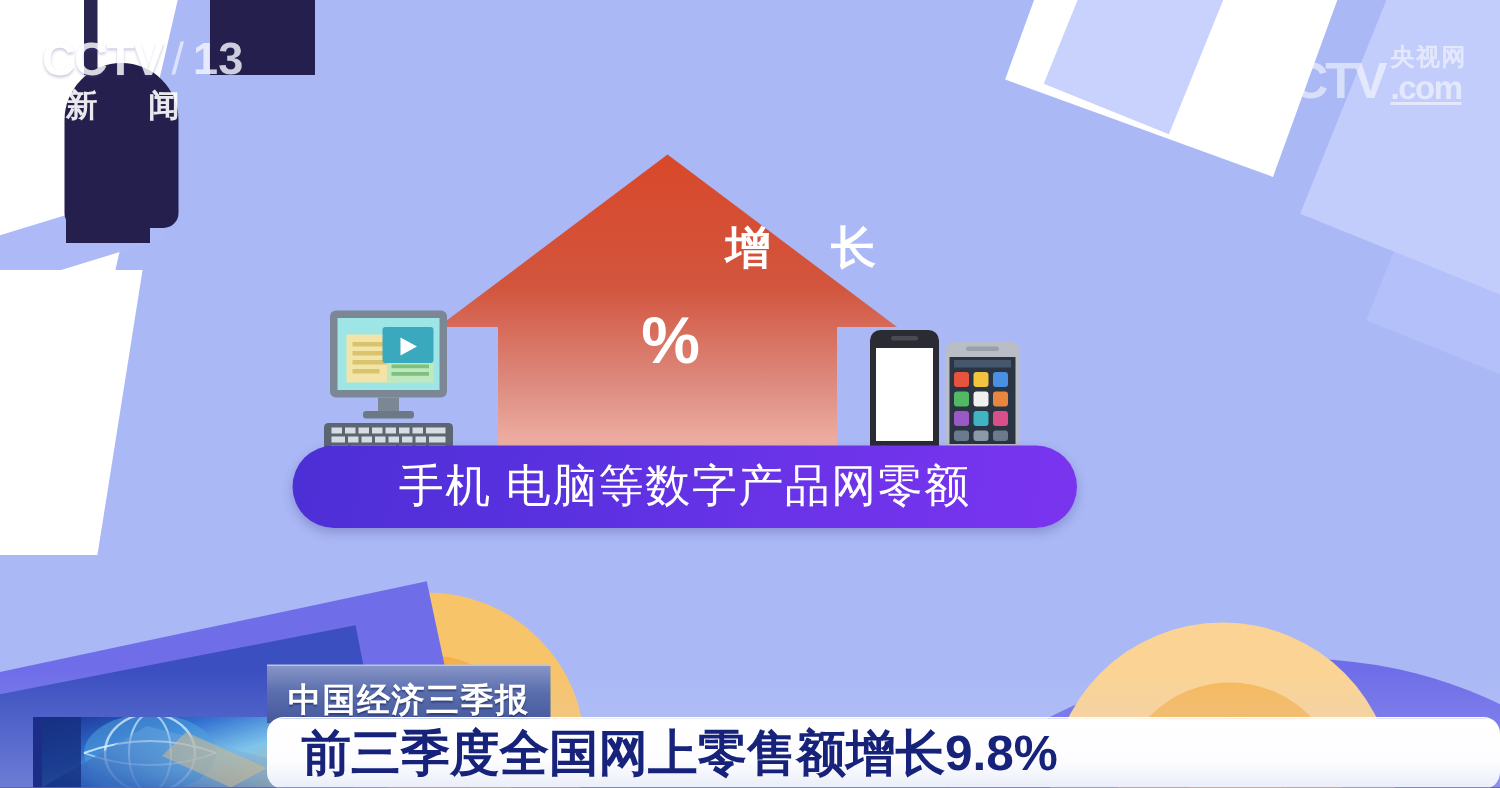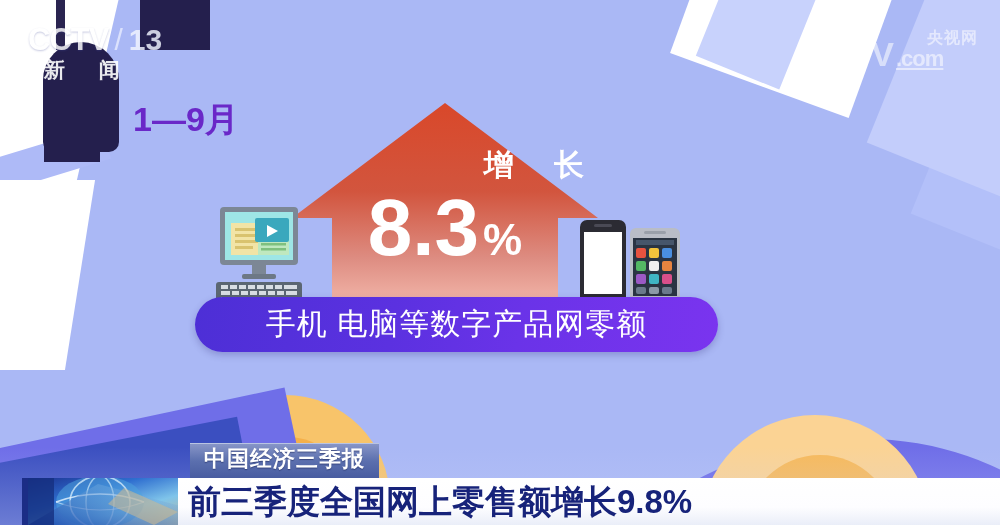--- a/index.html
+++ b/index.html
@@ -84,21 +84,21 @@
   .mast-blob{position:absolute;left:43px;top:42px;width:76px;height:110px;
      background:#241f4d;border-radius:38px 38px 10px 10px;}
   .mast-rect{position:absolute;left:140px;top:0px;width:70px;height:50px;background:#241f4d;}
   .mast-rect2{position:absolute;left:44px;top:140px;width:56px;height:22px;background:#241f4d;}
 
   
   .wm{position:absolute;right:22px;top:28px;display:flex;align-items:flex-end;gap:4px;
       opacity:.55;}
   .wm-cctv{font-size:34px;font-weight:bold;color:#ffffff;letter-spacing:-2px;}
   .wm-right{display:flex;flex-direction:column;align-items:flex-start;margin-bottom:2px;}
-  .wm-cn{font-size:16px;color:#ffffff;letter-spacing:1px;font-weight:bold;margin-left:31px;}
+  .wm-cn{font-size:16px;color:#ffffff;letter-spacing:1px;font-weight:bold;}
   .wm-com{font-size:22px;color:#ffffff;font-weight:bold;letter-spacing:-1px;margin-top:-3px;text-decoration:underline;}
 
   
   .period{position:absolute;left:133px;top:97px;font-size:34px;font-weight:bold;
           color:#6a28c8;letter-spacing:0px;}
 
   
   .arrow-wrap{position:absolute;left:290px;top:100px;width:310px;height:200px;}
   .arrow-svg{display:block;width:310px;height:200px;}
 
@@ -122,32 +122,32 @@
     box-shadow:0 3px 7px rgba(40,30,110,.25);
     display:flex;align-items:center;justify-content:center;
   }
   .pill-text{color:#fff;font-size:30px;font-weight:normal;letter-spacing:1px;white-space:nowrap;}
 
   
   .globe{position:absolute;left:22px;top:478px;width:160px;height:47px;overflow:hidden;
          border-left:6px solid #1b2d86;}
   .chy-label{
     position:absolute;left:178px;top:443px;height:38px;padding:0 14px;
-    display:flex;align-items:flex-start;
+    display:flex;align-items:flex-end;
     background:linear-gradient(180deg,#8795c7 0%,#5b6fae 45%,#44589d 100%);
     border-top:1px solid #b9c4e2;
-    margin-left:12px;
   }
   .chy-label span{color:#ffffff;font-size:22px;font-weight:bold;letter-spacing:1px;
      text-shadow:0 1px 1px rgba(20,30,80,.5);}
   .chy-main{
     position:absolute;left:178px;top:478px;right:0;height:47px;
     background:linear-gradient(180deg,#ffffff 0%,#fdfdff 60%,#e9edf8 100%);
-    display:flex;align-items:center;padding-left:10px;
+    display:flex;align-items:center;padding-left:23px;
     border-top:1px solid #ffffff;
+    border-radius:11px;
   }
   .chy-main span{color:#17237a;font-size:33px;font-weight:bold;letter-spacing:0px;white-space:nowrap;}
 </style>
 </head>
 <body>
 
 <div id="stage">
 
   <div class="bg">
     <div class="tr-band2"></div>
@@ -185,21 +185,20 @@
   <div class="bug-xinwen">新 闻</div>
 
   <div class="wm">
     <span class="wm-cctv">CCTV</span>
     <span class="wm-right">
       <span class="wm-cn">央视网</span>
       <span class="wm-com">.com</span>
     </span>
   </div>
 
-  <div class="period">1—9月</div>
 
   <div class="arrow-wrap">
     <svg class="arrow-svg" viewBox="0 0 310 200" preserveAspectRatio="none">
       <defs>
         <linearGradient id="arrGrad" x1="0" y1="0" x2="0" y2="1">
           <stop offset="0%" stop-color="#d9482a"></stop>
           <stop offset="45%" stop-color="#d2553e"></stop>
           <stop offset="78%" stop-color="#dd8b80"></stop>
           <stop offset="100%" stop-color="#f0b2a6"></stop>
         </linearGradient>
@@ -281,21 +280,20 @@
         </g>
         <circle cx="77" cy="85" r="4.5" fill="#8b9099"></circle>
         <rect x="86" y="82" width="12" height="6" rx="2" fill="#2a2f38"></rect>
         <rect x="66" y="13" width="22" height="3" rx="1.5" fill="#9aa0aa"></rect>
       </g>
     </svg>
   </div>
 
   <div class="arrow-label">增 长</div>
   <div class="arrow-value">
-    <span class="num">8.3</span>
     <span class="pct">%</span>
   </div>
 
   <div class="pill">
     <span class="pill-text">手机  电脑等数字产品网零额</span>
   </div>
 
   <div class="globe">
     <svg viewBox="0 0 160 47" width="160" height="47" preserveAspectRatio="none">
       <defs>

